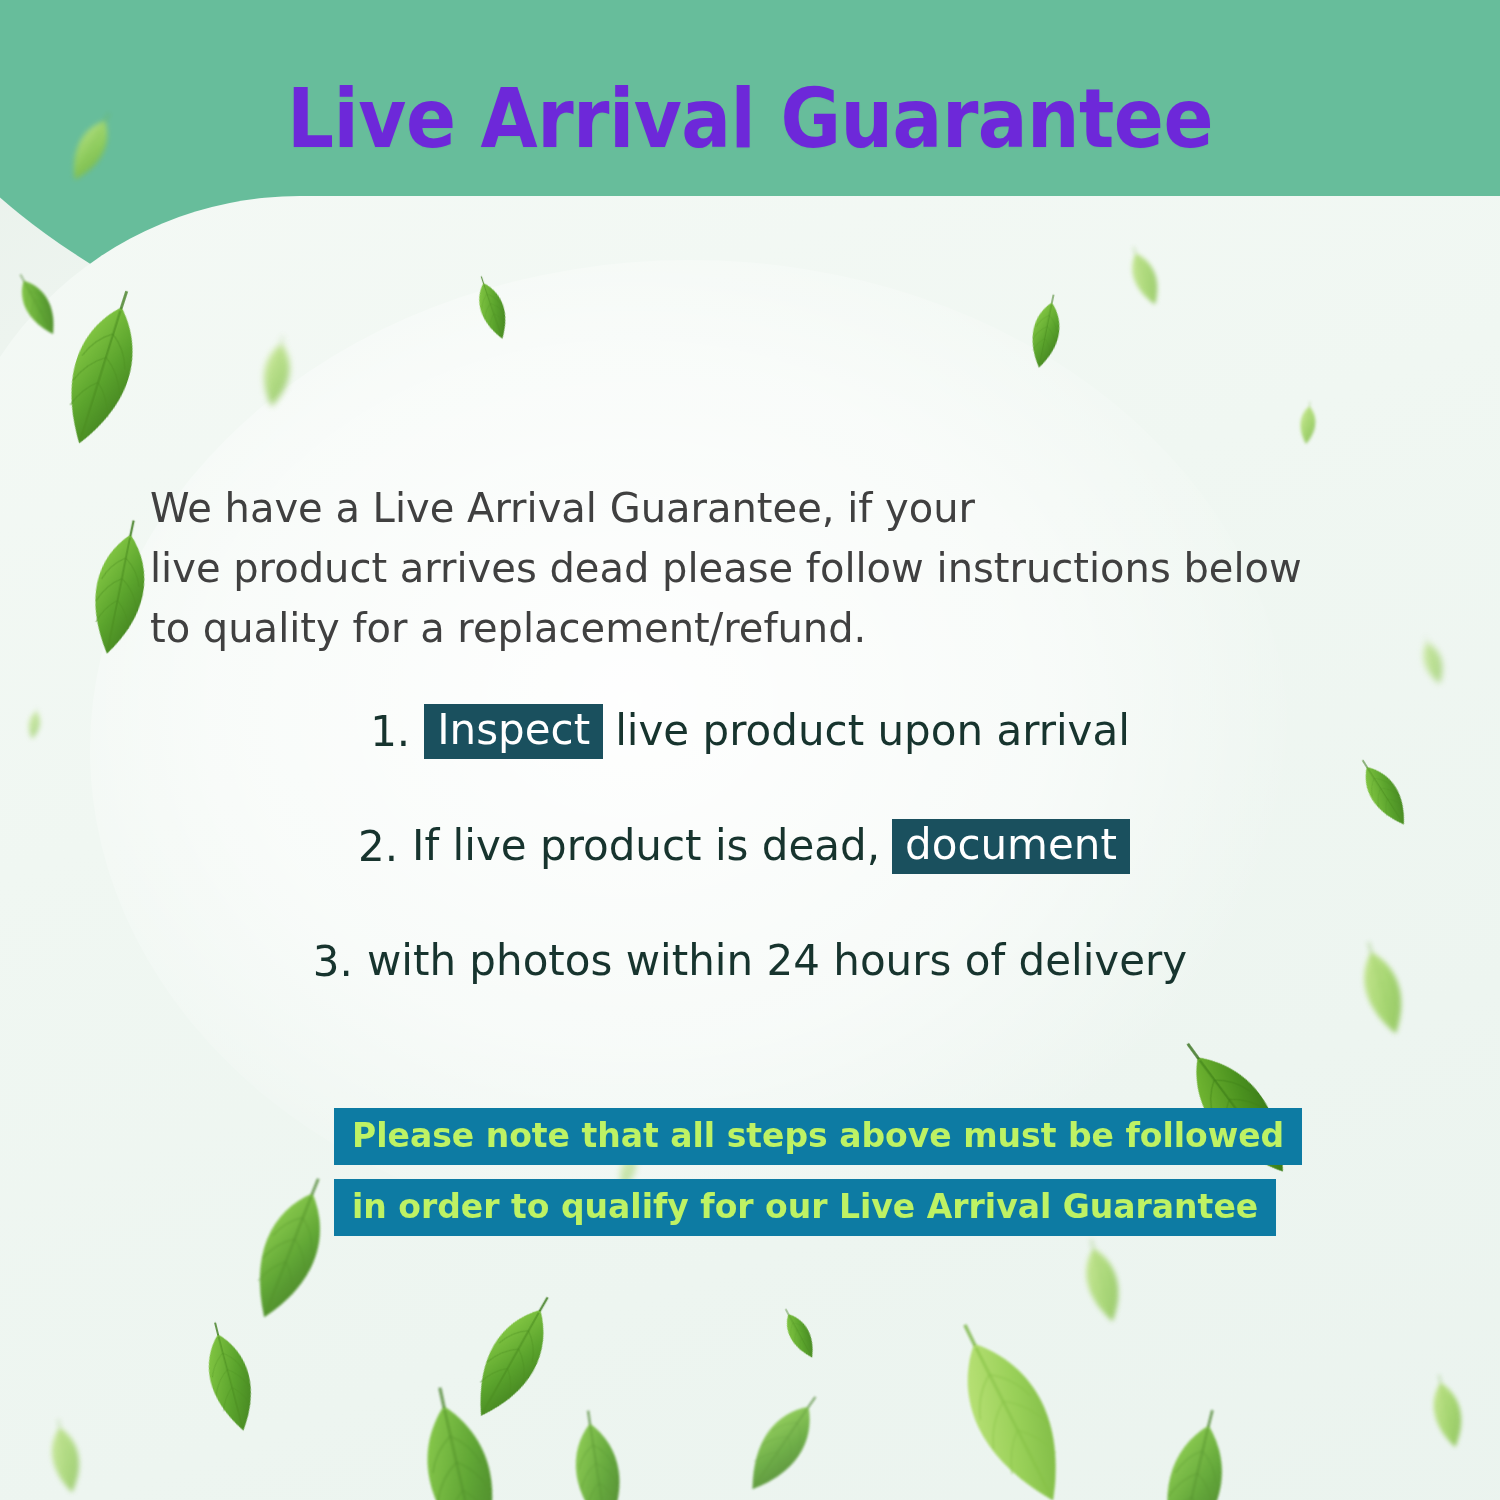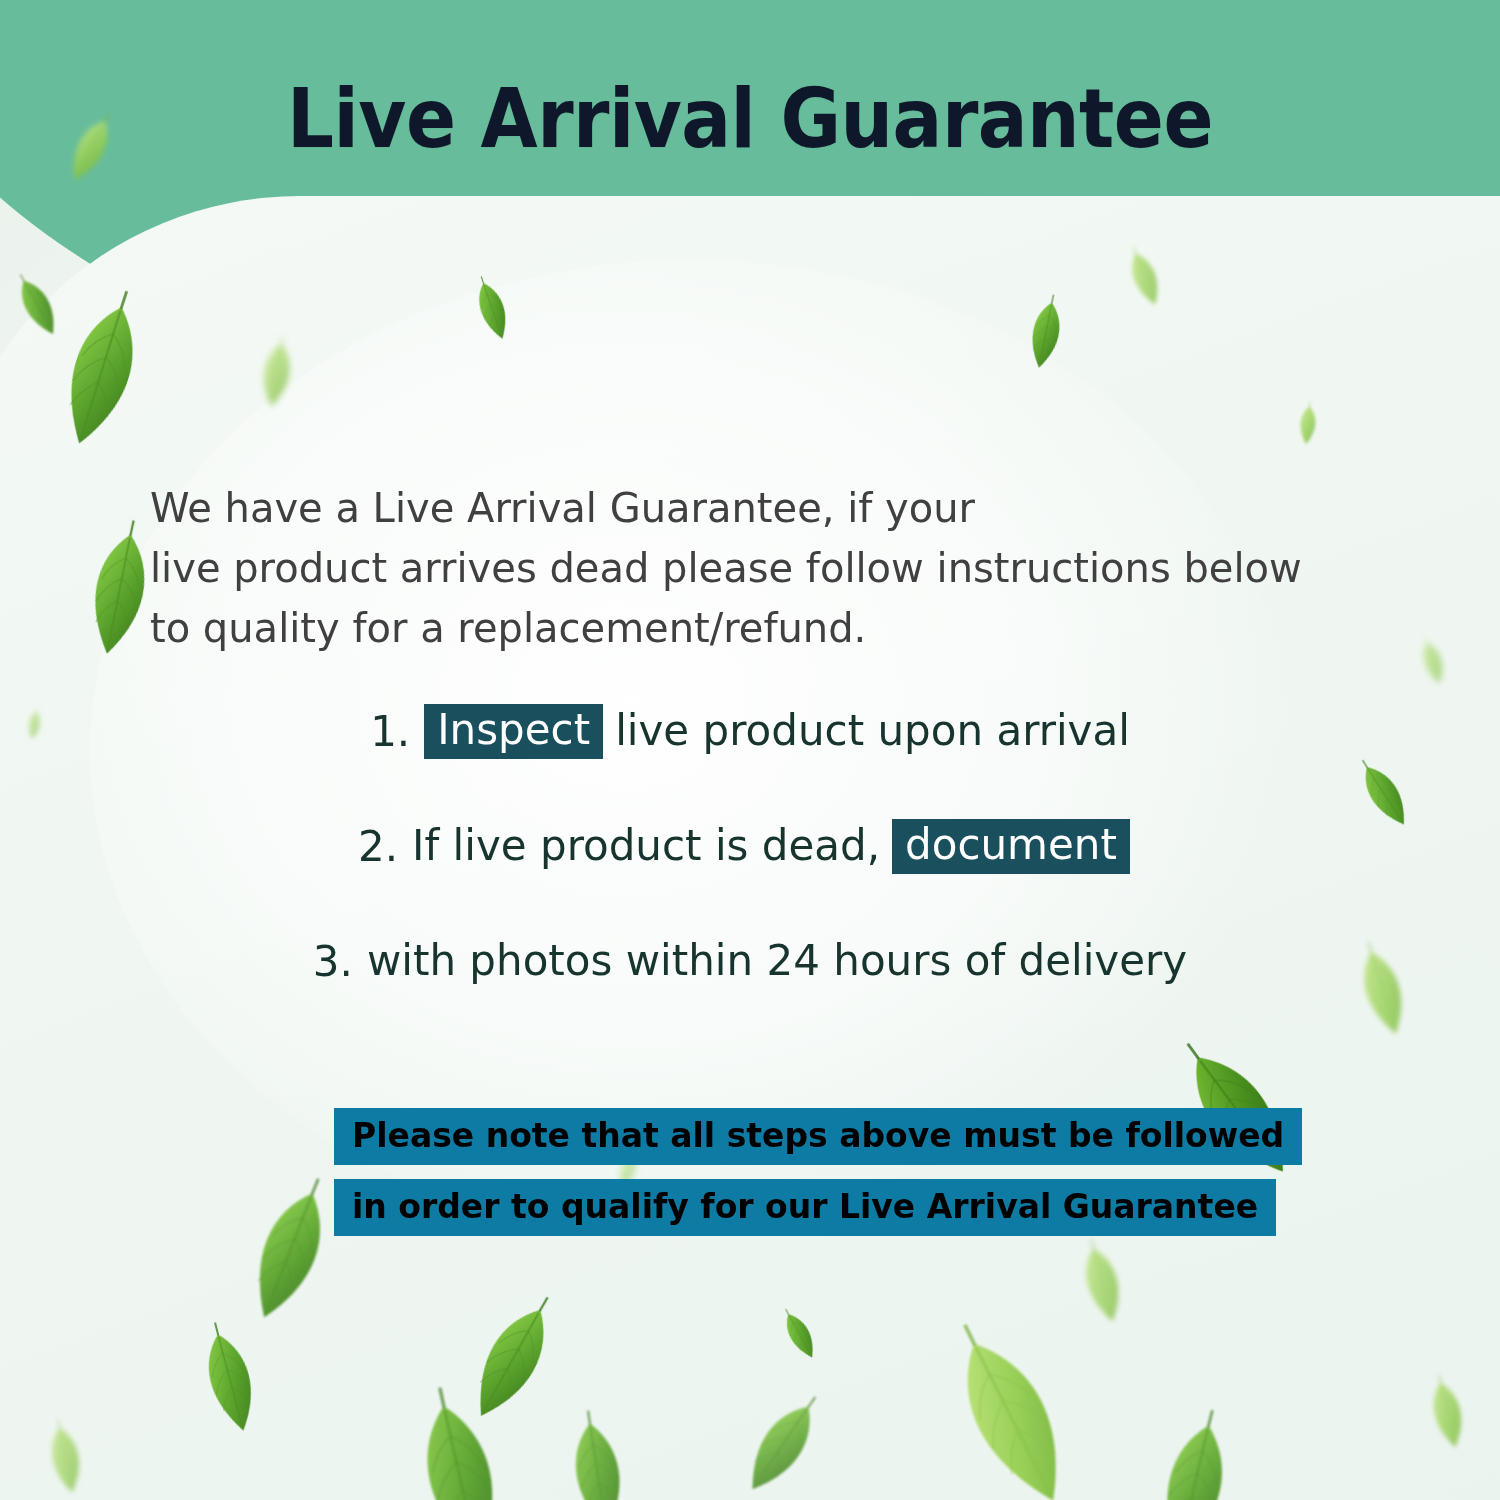--- a/index.html
+++ b/index.html
@@ -74,21 +74,21 @@
     position: absolute;
     inset: 0;
   }
 
   #title {
     position: absolute;
     top: 76px;
     left: 0;
     width: 1500px;
     text-align: center;
-    color: #0f172a;
+    color: #6d28d9;
     font-size: 82px;
     font-weight: 700;
     letter-spacing: -0.5px;
     font-family: "DejaVu Sans", sans-serif;
     font-stretch: condensed;
     line-height: 1.05;
     text-shadow: 0 1px 2px rgba(0,0,0,0.04);
   }
 
   #intro {
@@ -138,21 +138,21 @@
     position: absolute;
     top: 1108px;
     left: 0;
     width: 1500px;
     display: flex;
     flex-direction: column;
     align-items: center;
   }
   .note-line {
     background: #0d7ba3;
-    color: #000000;
+    color: #bef264;
     font-size: 33px;
     font-weight: 700;
     font-family: "DejaVu Sans", sans-serif;
     padding: 11px 18px 13px 18px;
     line-height: 1;
     white-space: nowrap;
     margin-bottom: 14px;
     align-self: flex-start;
     margin-left: 334px;
   }

